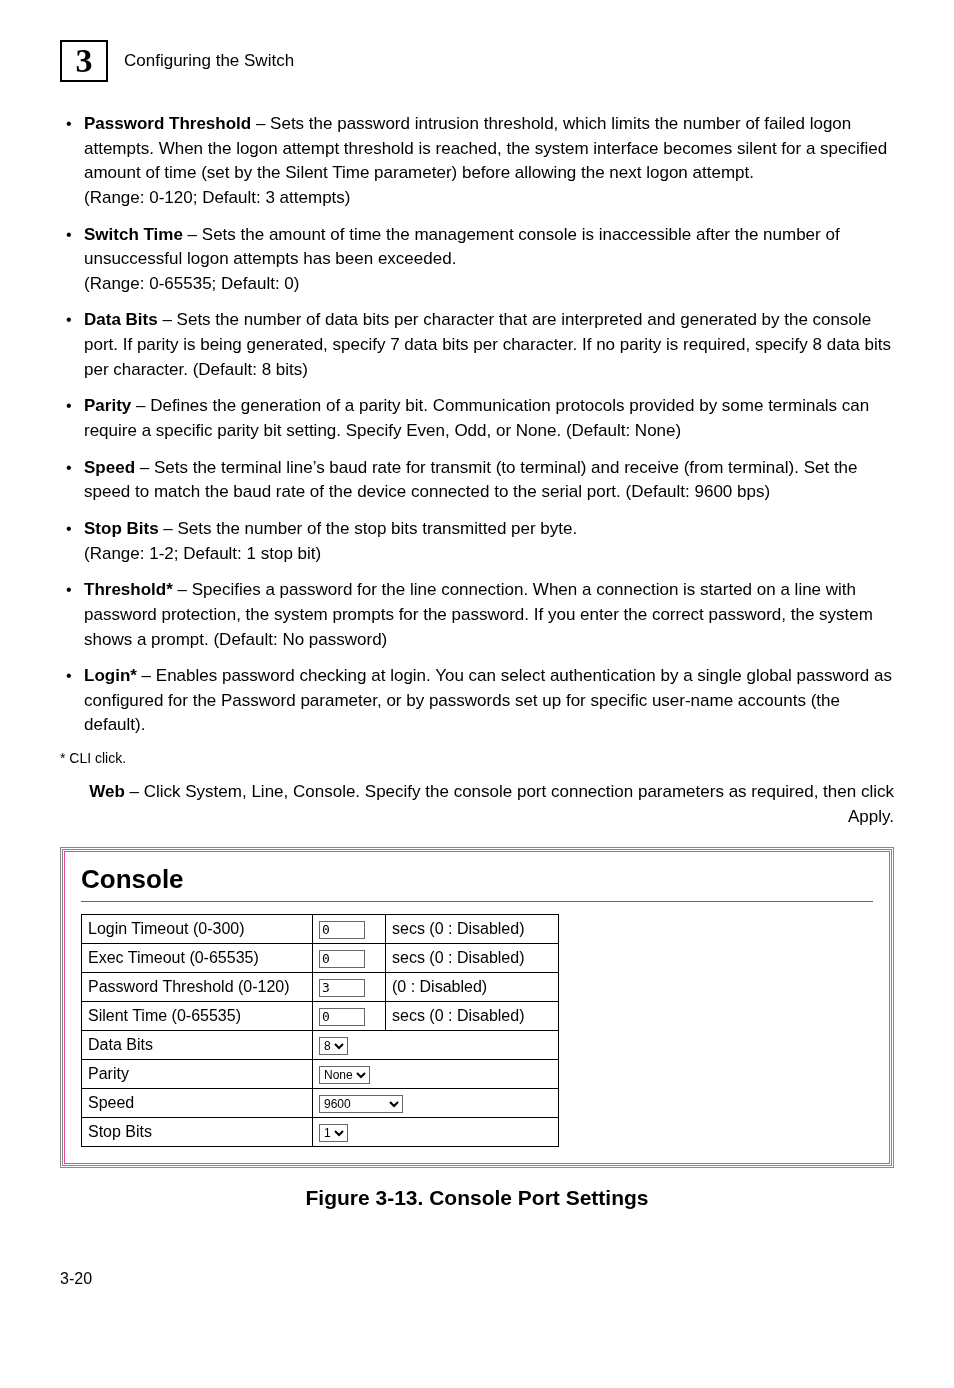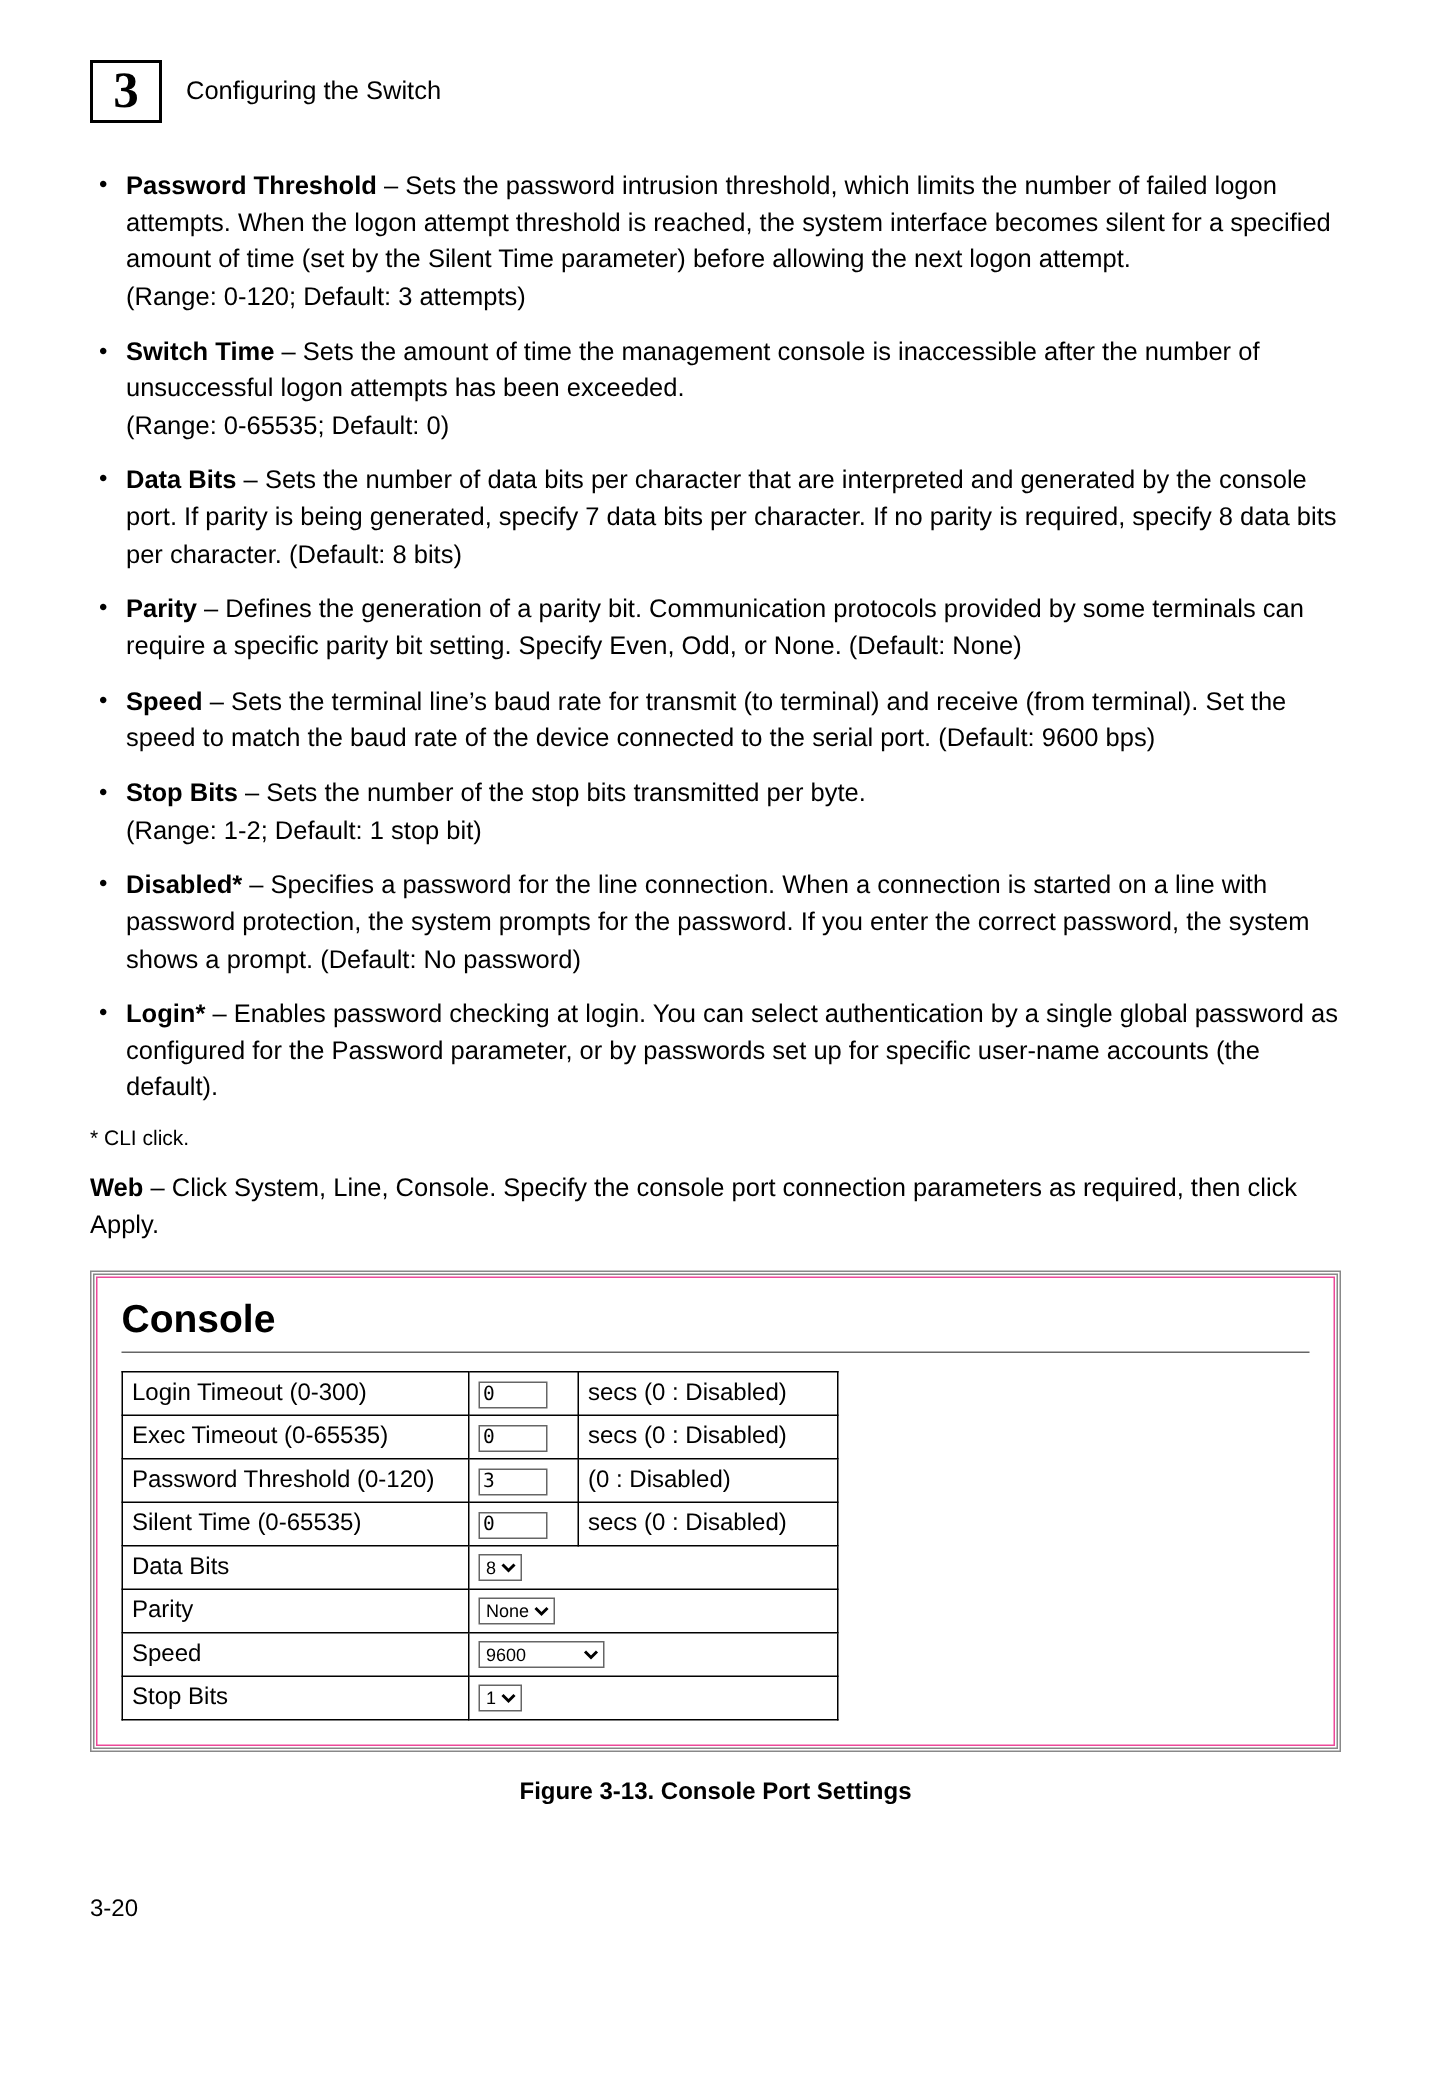--- a/index.html
+++ b/index.html
@@ -60,20 +60,21 @@
   }
   .bold { font-weight: bold; }
   .footnote {
     font-size: 14px;
     margin: 4px 0 14px 0;
   }
   .web-para {
     font-size: 17px;
     line-height: 1.45;
     margin-bottom: 18px;
+    text-align: right;
   }
   .panel-outer {
     border: 3px double #888;
     padding: 1px;
     box-sizing: border-box;
   }
   .panel {
     border: 1px solid #ec4899;
     padding: 10px 16px 16px 16px;
     box-sizing: border-box;
@@ -123,21 +124,21 @@
   .sel {
     font-family: Arial, sans-serif;
     font-size: 12px;
     border: 1px solid #666;
     background: #fff;
     height: 18px;
   }
   .figure-caption {
     text-align: center;
     font-weight: bold;
-    font-size: 16px;
+    font-size: 21px;
     margin-top: 18px;
   }
   .page-num {
     font-size: 16px;
     margin-top: 60px;
   }
 </style>
 </head>
 <body>
 
@@ -150,21 +151,21 @@
     <span class="header-title">Configuring the Switch</span>
   </div>
 
   <ul class="main-list" id="bullet-list">
       <li><span class="bold">Password Threshold</span> – Sets the password intrusion threshold, which limits the number of failed logon attempts. When the logon attempt threshold is reached, the system interface becomes silent for a specified amount of time (set by the Silent Time parameter) before allowing the next logon attempt.<br>(Range: 0-120; Default: 3 attempts)</li>
       <li><span class="bold">Switch Time</span> – Sets the amount of time the management console is inaccessible after the number of unsuccessful logon attempts has been exceeded.<br>(Range: 0-65535; Default: 0)</li>
       <li><span class="bold">Data Bits</span> – Sets the number of data bits per character that are interpreted and generated by the console port. If parity is being generated, specify 7 data bits per character. If no parity is required, specify 8 data bits per character. (Default: 8 bits)</li>
       <li><span class="bold">Parity</span> – Defines the generation of a parity bit. Communication protocols provided by some terminals can require a specific parity bit setting. Specify Even, Odd, or None. (Default: None)</li>
       <li><span class="bold">Speed</span> – Sets the terminal line’s baud rate for transmit (to terminal) and receive (from terminal). Set the speed to match the baud rate of the device connected to the serial port. (Default: 9600 bps)</li>
       <li><span class="bold">Stop Bits</span> – Sets the number of the stop bits transmitted per byte.<br>(Range: 1-2; Default: 1 stop bit)</li>
-      <li><span class="bold">Disabled*</span> – Specifies a password for the line connection. When a connection is started on a line with password protection, the system prompts for the password. If you enter the correct password, the system shows a prompt. (Default: No password)</li>
+      <li><span class="bold">Threshold*</span> – Specifies a password for the line connection. When a connection is started on a line with password protection, the system prompts for the password. If you enter the correct password, the system shows a prompt. (Default: No password)</li>
       <li><span class="bold">Login*</span> – Enables password checking at login. You can select authentication by a single global password as configured for the Password parameter, or by passwords set up for specific user-name accounts (the default).</li>
     </ul>
 
   <div class="footnote">* CLI click.</div>
 
   <div class="web-para">
     <span class="bold">Web</span><span> – Click System, Line, Console. Specify the console port connection parameters as required, then click Apply.</span>
   </div>
 
   <div class="panel-outer">

